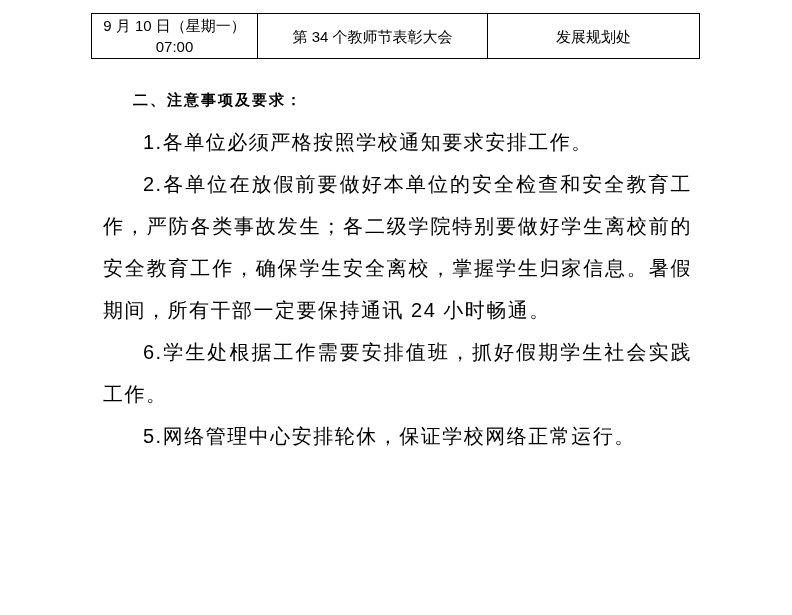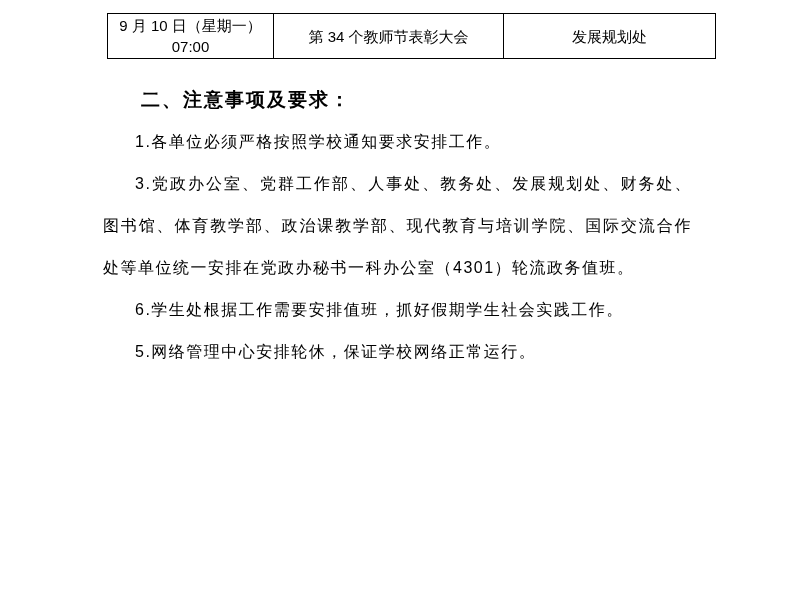--- a/index.html
+++ b/index.html
@@ -12,21 +12,21 @@
   }
   .page {
     position: relative;
     width: 792px;
     height: 615px;
     background: #ffffff;
   }
   
   .schedule-table {
     position: absolute;
-    left: 107px;
+    left: 91px;
     top: 13px;
     width: 608px;
     border-collapse: collapse;
     table-layout: fixed;
   }
   .schedule-table td {
     border: 1.5px solid #000000;
     text-align: center;
     vertical-align: middle;
     font-size: 15px;
@@ -42,29 +42,29 @@
   .cell-line { display: block; }
 
   
   .content {
     position: absolute;
     left: 103px;
     top: 79px;
     width: 589px;
   }
   .heading {
-    font-size: 19px;
+    font-size: 15px;
     font-weight: bold;
     line-height: 42px;
     text-indent: 2em;
     letter-spacing: 2px;
     white-space: nowrap;
   }
   .para {
-    font-size: 16px;
+    font-size: 20px;
     line-height: 42px;
     text-indent: 2em;
     text-align: justify;
     text-justify: inter-character;
     letter-spacing: 1.5px;
   }
 </style>
 </head>
 <body>
 
@@ -83,18 +83,18 @@
         <td class="col-room">
           <span>发展规划处</span>
         </td>
       </tr>
     </tbody>
   </table>
 
   <div class="content">
     <div class="heading">二、注意事项及要求：</div>
     <p class="para">1.各单位必须严格按照学校通知要求安排工作。</p>
-    <p class="para">3.党政办公室、党群工作部、人事处、教务处、发展规划处、财务处、图书馆、体育教学部、政治课教学部、现代教育与培训学院、国际交流合作处等单位统一安排在党政办秘书一科办公室（4301）轮流政务值班。</p>
+    <p class="para">2.各单位在放假前要做好本单位的安全检查和安全教育工作，严防各类事故发生；各二级学院特别要做好学生离校前的安全教育工作，确保学生安全离校，掌握学生归家信息。暑假期间，所有干部一定要保持通讯 24 小时畅通。</p>
     <p class="para">6.学生处根据工作需要安排值班，抓好假期学生社会实践工作。</p>
     <p class="para">5.网络管理中心安排轮休，保证学校网络正常运行。</p>
   </div>
 
 </div>
 
 </body></html>

